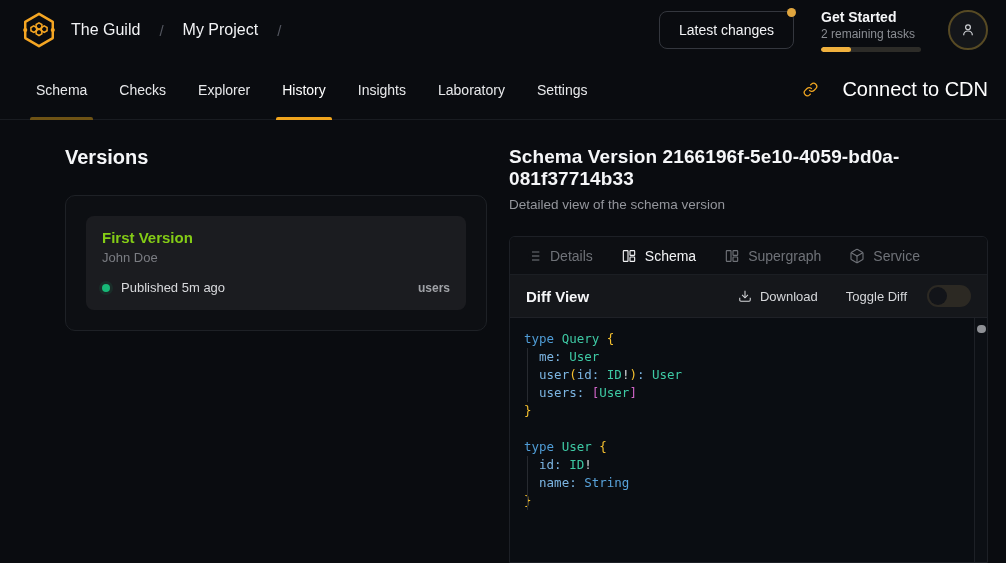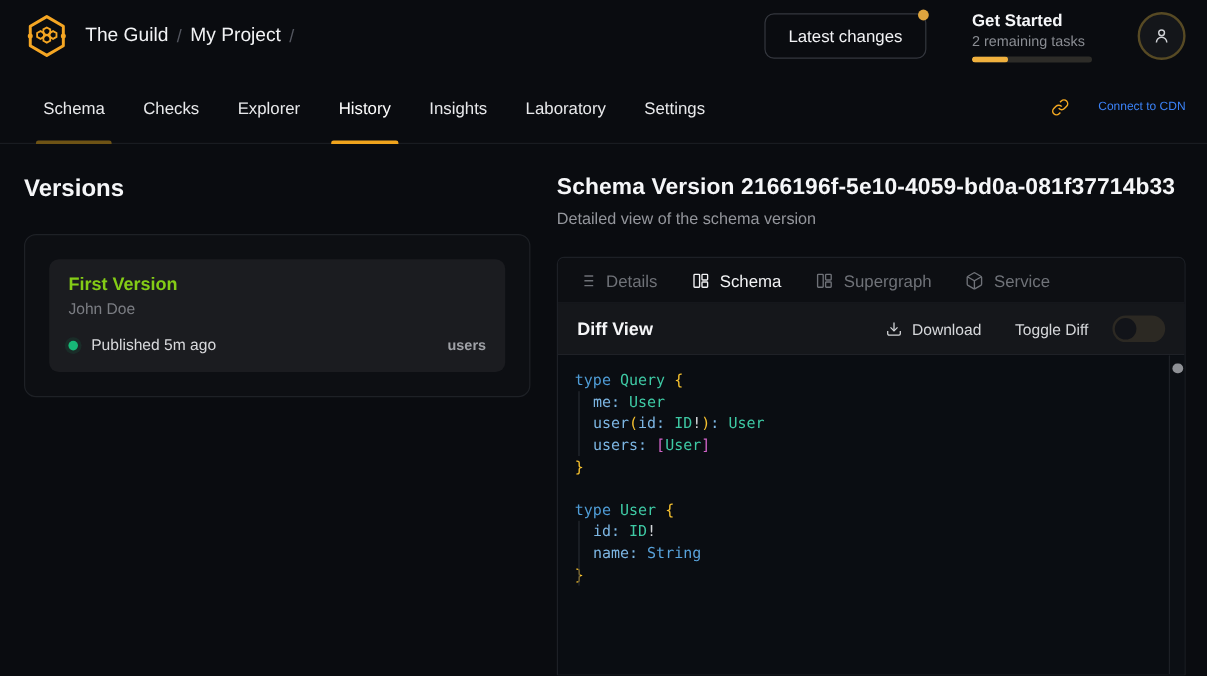--- a/index.html
+++ b/index.html
@@ -10,31 +10,31 @@
     font-family: "Liberation Sans", "DejaVu Sans", sans-serif;
     font-size: 14px;
   }
 
   
   .header {
     height: 60px; display: flex; align-items: center;
     padding: 0 18px 0 20px; background: #0a0c10;
   }
   .logo { width: 38px; height: 38px; display: flex; align-items: center; justify-content: center; }
-  .crumbs { display: flex; align-items: center; gap: 7px; margin-left: 13px; }
+  .crumbs { display: flex; align-items: center; gap: 19px; margin-left: 13px; }
   .crumb { color: #f2f3f5; font-size: 16px; font-weight: 500; cursor: pointer; }
   .crumb-sep { color: #545760; font-size: 15px; }
   .env-select {
     display: flex; align-items: center; gap: 10px;
     background: #16181d; border: 1px solid #2a2d34; border-radius: 8px;
     padding: 8px 13px; color: #f2f3f5; font-size: 14px; cursor: pointer;
   }
   .chev { width: 10px; height: 10px; stroke: #8b8e95; fill: none; stroke-width: 2; }
 
-  .header-right { margin-left: auto; display: flex; align-items: center; gap: 38px; }
+  .header-right { margin-left: auto; display: flex; align-items: center; gap: 27px; }
   .latest-btn {
     position: relative; background: transparent; border: 1px solid #34373e;
     border-radius: 8px; padding: 10px 19px; color: #f2f3f5; font-size: 14px;
     font-family: inherit; cursor: pointer;
   }
   .latest-dot {
     position: absolute; top: -4px; right: -3px; width: 9px; height: 9px;
     border-radius: 50%; background: #dfa53e;
   }
   .get-started { display: flex; flex-direction: column; width: 100px; }
@@ -60,26 +60,26 @@
   }
   .nav-tab .underline {
     position: absolute; left: 10px; right: 10px; bottom: -1px; height: 3px;
     border-radius: 2px 2px 0 0; background: transparent;
   }
   .nav-tab.section .underline { background: #6e5315; }
   .nav-tab.active { color: #ffffff; }
   .nav-tab.active .underline { background: #f0a41d; }
   .cdn-link {
     margin-left: auto; display: flex; align-items: center; gap: 24px;
-    color: #3b82f6; font-size: 10px; font-weight: 500; cursor: pointer;
+    color: #ffffff; font-size: 20px; font-weight: 500; cursor: pointer;
   }
   .cdn-link svg { width: 15px; height: 15px; stroke: #f3a821; fill: none; stroke-width: 2; }
 
   
-  .main { display: flex; height: 443px; }
+  .main { display: flex; height: 443px; padding-left: 45px; }
   .col-left { width: 444px; padding: 26px 2px 0 20px; }
   .col-right { flex: 1; padding: 26px 18px 0 20px; display: flex; flex-direction: column; }
 
   .panel-title { font-size: 20px; font-weight: 700; color: #f5f6f8; }
   .panel-sub { margin-top: 7px; font-size: 13.5px; color: #94969c; }
   .detail-title { font-size: 19px; font-weight: 600; color: #f5f6f8; letter-spacing: 0.1px; }
 
   
   .versions-box {
     margin-top: 26px; background: #0d0f13; border: 1px solid #1e2126;

